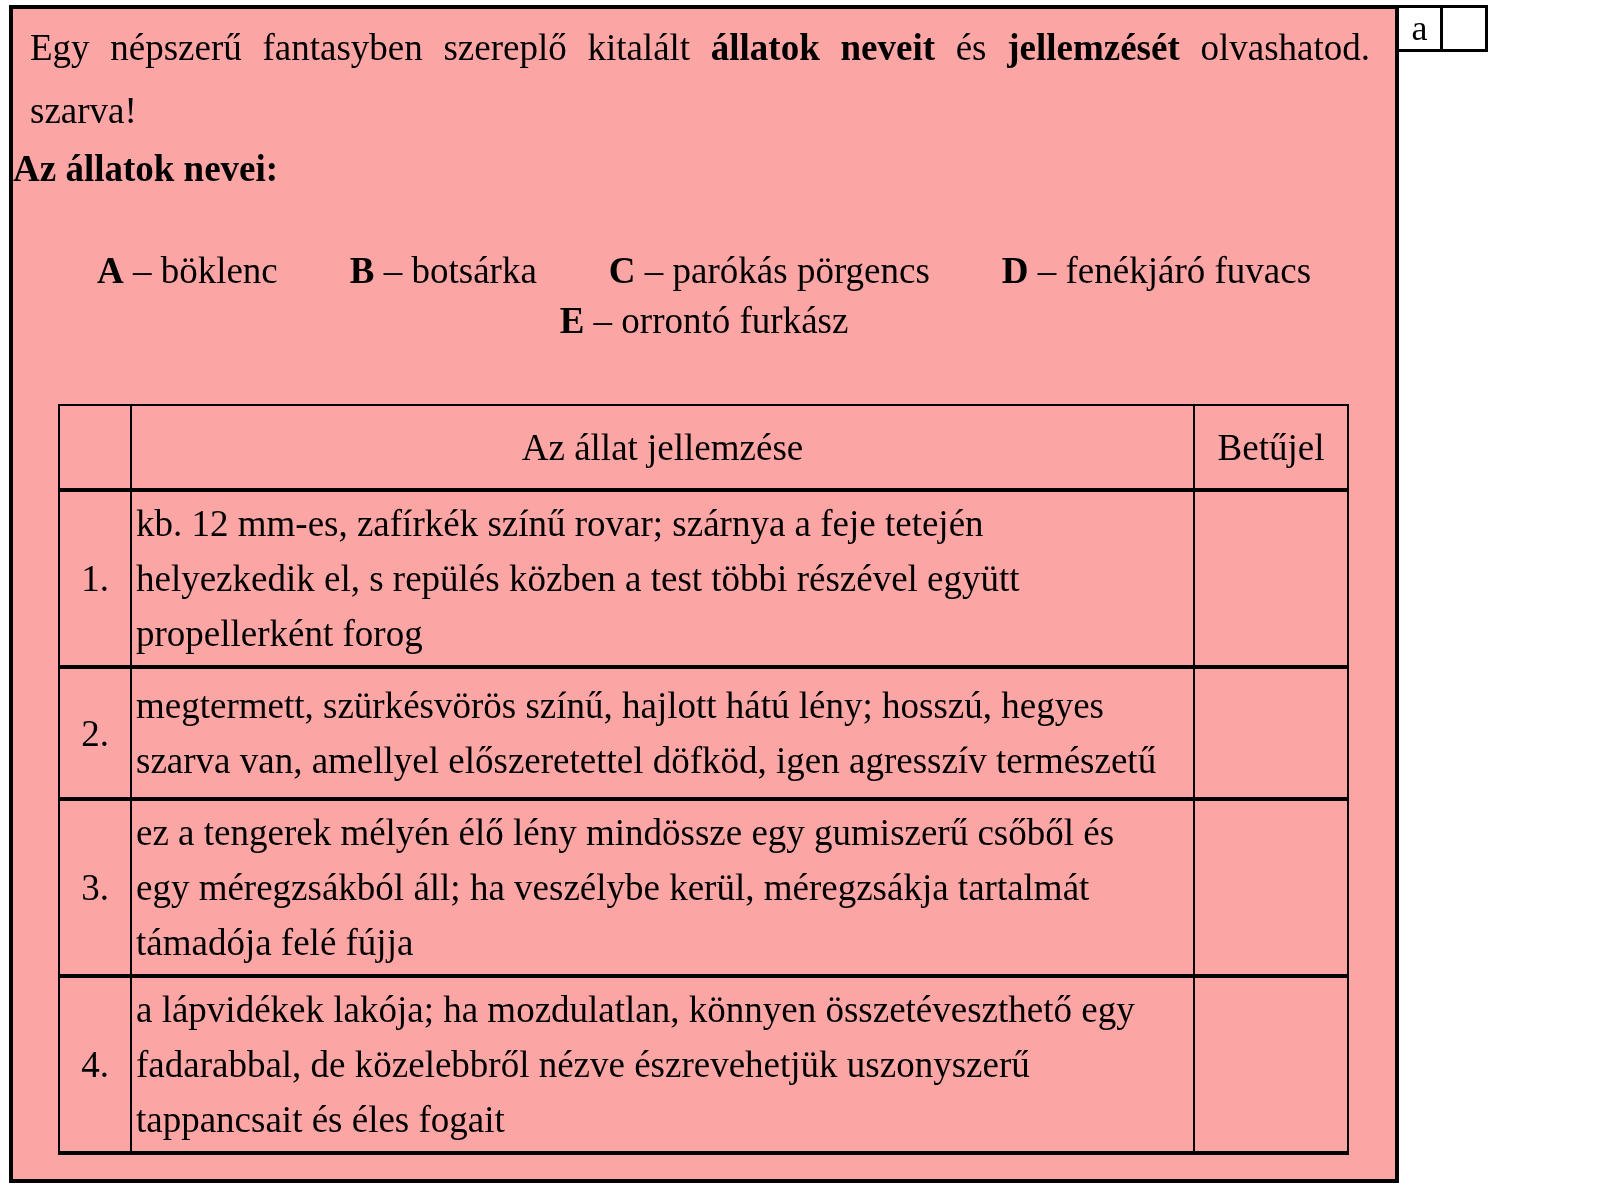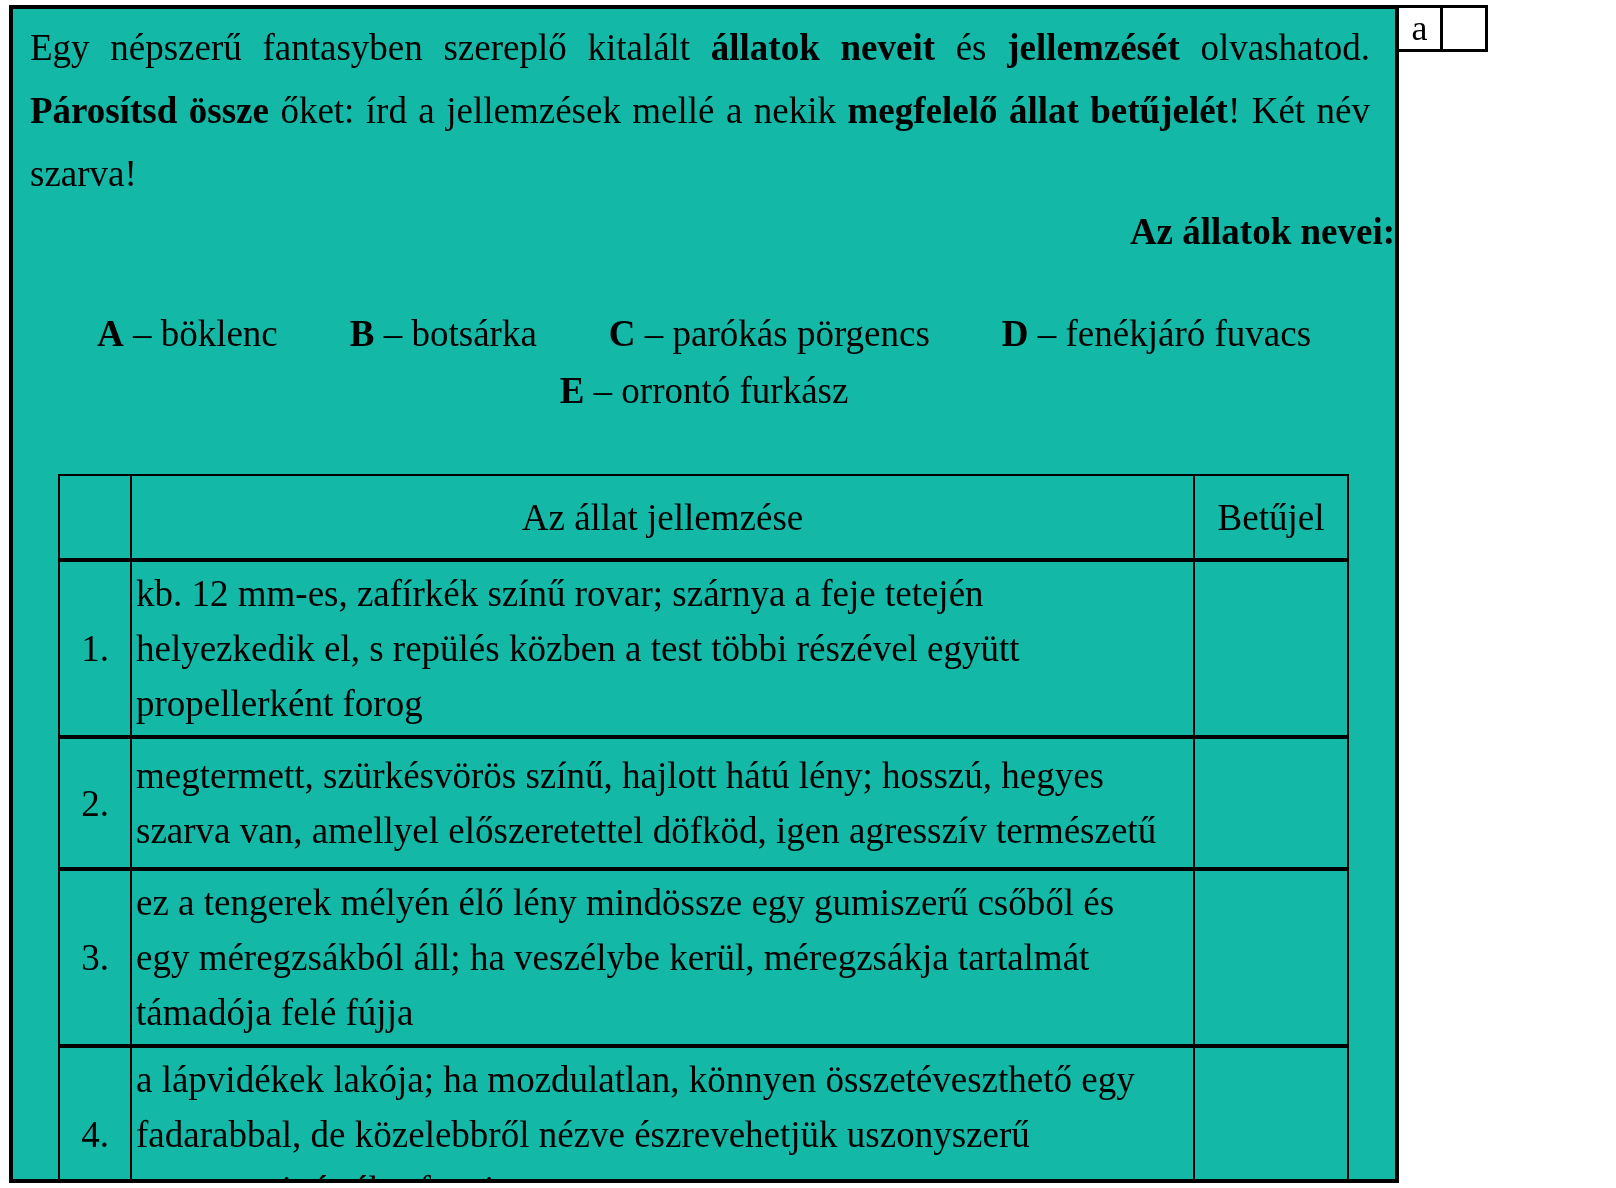--- a/index.html
+++ b/index.html
@@ -20,21 +20,21 @@
   }
   .page-box {
     position: absolute;
     left: 9px;
     top: 5px;
     width: 1390px;
     height: 1178px;
     border: 4px solid #000000;
     box-sizing: border-box;
     overflow: hidden;
-    background: #14b8a6;
+    background: #fca5a5;
   }
   
   .score-box {
     position: absolute;
     left: 1399px;
     top: 5px;
     display: flex;
   }
   .score-cell {
     box-sizing: border-box;
@@ -58,34 +58,34 @@
   .iline { white-space: normal; }
   .iline.just {
     text-align: justify;
     text-align-last: justify;
   }
   b { font-weight: bold; }
 
   
   .names-title {
     margin-top: 2px;
-    text-align: right;
+    text-align: left;
     font-weight: bold;
     font-size: 37px;
     line-height: 50px;
   }
   .names-row {
     display: flex;
     justify-content: center;
     font-size: 37px;
     line-height: 50px;
     white-space: pre;
   }
   .names-row.row1 { margin-top: 52px; gap: 72px; }
-  .names-row.row2 { margin-top: 7px;  gap: 70px; }
+  .names-row.row2 {  gap: 70px; }
   .name-item { white-space: pre; text-align: center; }
 
   
   table.match {
     border-collapse: collapse;
     margin: 58px 0 0 45px;
     width: 1289px;
     table-layout: fixed;
     font-size: 37px;
     border: 2px solid #000000;
@@ -118,21 +118,20 @@
 </style>
 </head>
 <body>
 
 <div class="canvas">
 
   <div class="page-box">
 
     <div class="intro">
       <div class="iline just"><span>Egy népszerű fantasyben szereplő kitalált </span><b>állatok neveit</b><span> és </span><b>jellemzését</b><span> olvashatod.</span></div>
-      <div class="iline just"><b>Párosítsd össze</b><span> őket: írd a jellemzések mellé a nekik </span><b>megfelelő állat betűjelét</b><span>! Két név</span></div>
       <div class="iline">szarva!</div>
     </div>
 
     <div class="names-title">Az állatok nevei:</div>
 
     <div class="names-row row1">
       <span class="name-item"><b>A</b><span> – </span><span>böklenc</span></span>
       <span class="name-item"><b>B</b><span> – </span><span>botsárka</span></span>
       <span class="name-item"><b>C</b><span> – </span><span>parókás pörgencs</span></span>
       <span class="name-item"><b>D</b><span> – </span><span>fenékjáró fuvacs</span></span>

